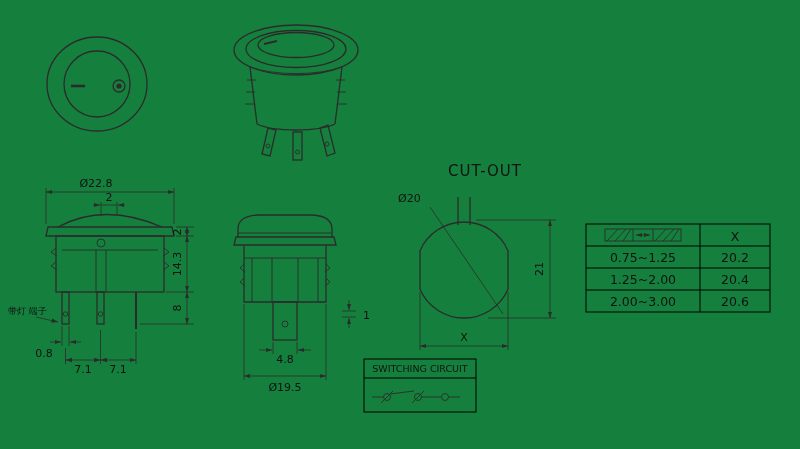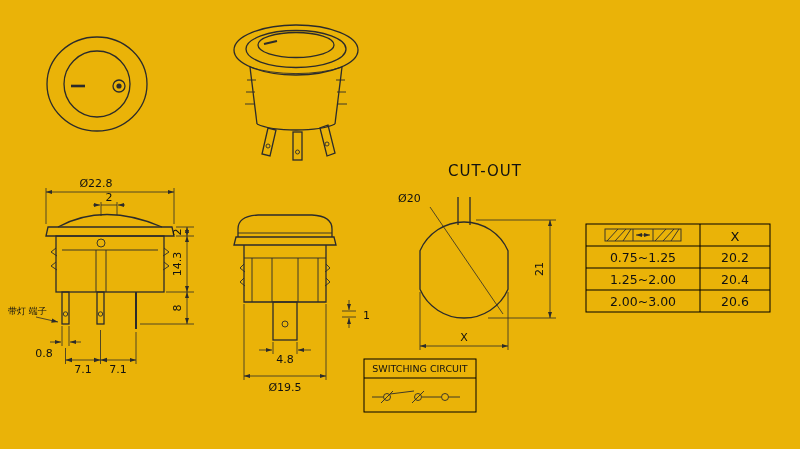--- a/index.html
+++ b/index.html
@@ -1,16 +1,16 @@
 <!DOCTYPE html>
 <html><head>
 <meta charset="utf-8">
 <style>
   html,body{margin:0;padding:0;background:#fff;}
-  .canvas{position:relative;width:800px;height:449px;background:#eab308;overflow:hidden;}
+  .canvas{position:relative;width:800px;height:449px;background:#15803d;overflow:hidden;}
   svg{position:absolute;left:0;top:0;}
   svg text{stroke:none;fill:#111;font-family:"DejaVu Sans","Liberation Sans",sans-serif;}
   .dim{font-size:11px;}
   .dimr{font-size:11px;}
   .cn{font-size:9px;}
   .cutout-title{font-size:15px;letter-spacing:1px;}
   .tbl{font-size:12.5px;}
   .tblh{font-size:13px;}
   .circuit-title{font-size:9.5px;}
   .outline{stroke:#2b2b2b;fill:none;stroke-width:1.3;}

